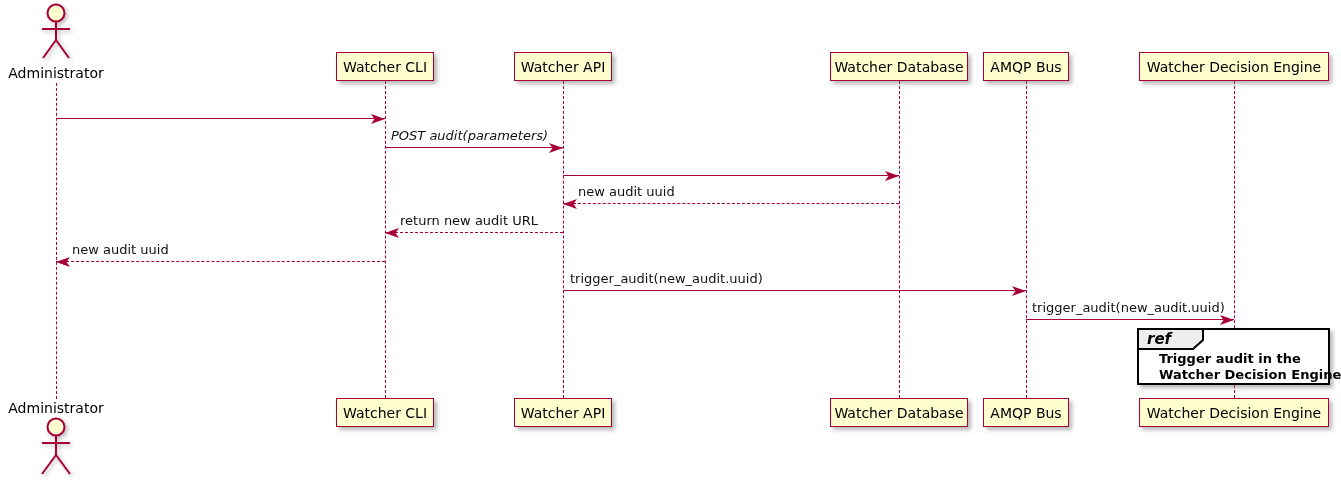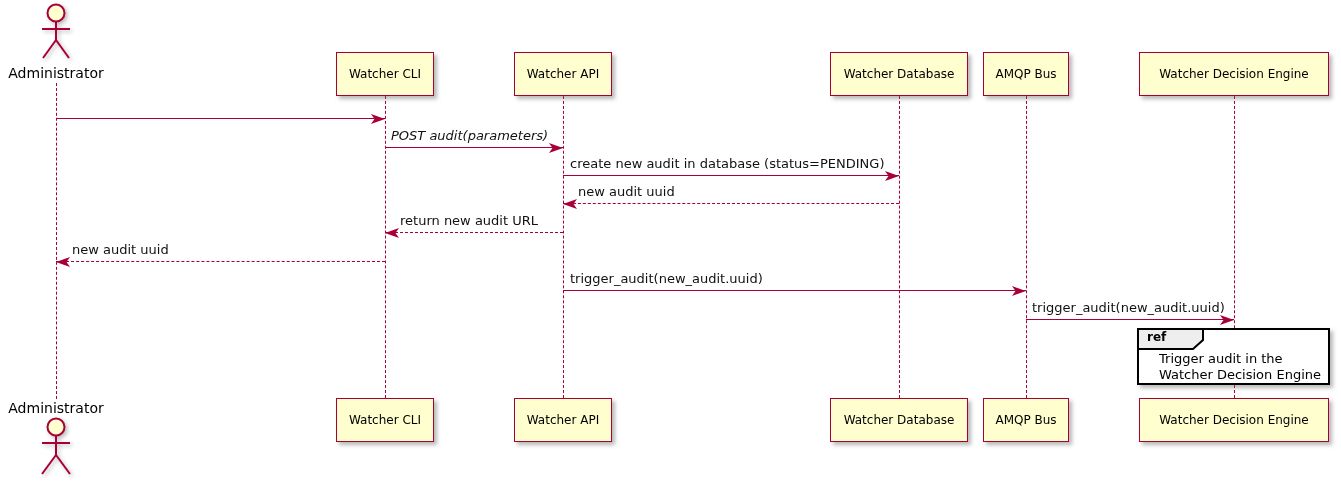--- a/index.html
+++ b/index.html
@@ -2,24 +2,24 @@
 <html><head>
 <meta charset="utf-8">
 <style>
   html,body{margin:0;padding:0;background:#fff;}
   .diagram{
     position:relative;width:1341px;height:486px;background:#FFFFFF;
     font-family:"DejaVu Sans","Liberation Sans",sans-serif;color:#000;
     overflow:hidden;
   }
   .participant-box{
-    position:absolute;height:44px;box-sizing:border-box;
+    position:absolute;height:29px;box-sizing:border-box;
     background:#FEFECE;border:1.6px solid #A80036;
     display:flex;align-items:center;justify-content:center;
-    font-size:12px;color:#000;white-space:nowrap;
+    font-size:14px;color:#000;white-space:nowrap;
     box-shadow:3px 3px 4px rgba(100,100,100,0.45);
   }
   .lifeline{
     position:absolute;width:0;border-left:1px dashed #A80036;
   }
   .msg-line-solid{
     position:absolute;height:0;border-top:1.5px solid #A80036;
   }
   .msg-line-dashed{
     position:absolute;height:0;border-top:1.5px dashed #A80036;
@@ -31,24 +31,24 @@
   .actor-label{
     position:absolute;width:130px;text-align:center;font-size:14px;white-space:nowrap;
   }
   .actor-figure{position:absolute;filter:drop-shadow(2.5px 2.5px 2px rgba(100,100,100,0.45));}
   .ref-box{
     position:absolute;box-sizing:border-box;background:#FFFFFF;
     border:2px solid #000000;box-shadow:3px 3px 4px rgba(100,100,100,0.45);
   }
   .ref-tab{position:absolute;left:-2px;top:-2px;}
   .ref-tab-label{
-    position:absolute;left:8px;top:0px;font-size:12px;font-weight:bold;color:#000;
+    position:absolute;left:8px;top:0px;font-size:15px;font-weight:bold;color:#000;font-style:italic;
   }
   .ref-text{
-    position:absolute;font-size:13px;line-height:15.5px;color:#000;white-space:nowrap;
+    position:absolute;font-size:13px;line-height:15.5px;color:#000;white-space:nowrap;font-weight:bold;
   }
 </style>
 </head>
 <body>
 
 <div class="diagram">
 
   <svg class="actor-figure" style="left:34px;top:2px;" width="44" height="60" viewBox="0 0 44 60">
     <circle cx="22" cy="11" r="8.5" fill="#FEFECE" stroke="#A80036" stroke-width="2"></circle>
     <line x1="22" y1="19.5" x2="22" y2="38" stroke="#A80036" stroke-width="2"></line>
@@ -75,21 +75,20 @@
   <svg class="arrowhead" style="left:371px;top:114px;" viewBox="0 0 14 10">
     <polygon points="0,0 14,5 0,10 3.5,5" fill="#A80036"></polygon>
     </svg>
 
   <div class="msg-label" style="left:391px;top:128px;font-style:italic;">POST audit(parameters)</div>
   <div class="msg-line-solid" style="left:385px;top:147px;width:178px;"></div>
   <svg class="arrowhead" style="left:549px;top:143px;" viewBox="0 0 14 10">
     <polygon points="0,0 14,5 0,10 3.5,5" fill="#A80036"></polygon>
     </svg>
 
-  <div class="msg-label" style="left:570px;top:156px;">create new audit in database (status=PENDING)</div>
   <div class="msg-line-solid" style="left:563px;top:175px;width:336px;"></div>
   <svg class="arrowhead" style="left:885px;top:171px;" viewBox="0 0 14 10">
     <polygon points="0,0 14,5 0,10 3.5,5" fill="#A80036"></polygon>
     </svg>
 
   <div class="msg-label" style="left:578px;top:184px;">new audit uuid</div>
   <div class="msg-line-dashed" style="left:563px;top:203px;width:336px;"></div>
   <svg class="arrowhead" style="left:563px;top:199px;" viewBox="0 0 14 10">
     <polygon points="14,0 0,5 14,10 10.5,5" fill="#A80036"></polygon>
     </svg>

